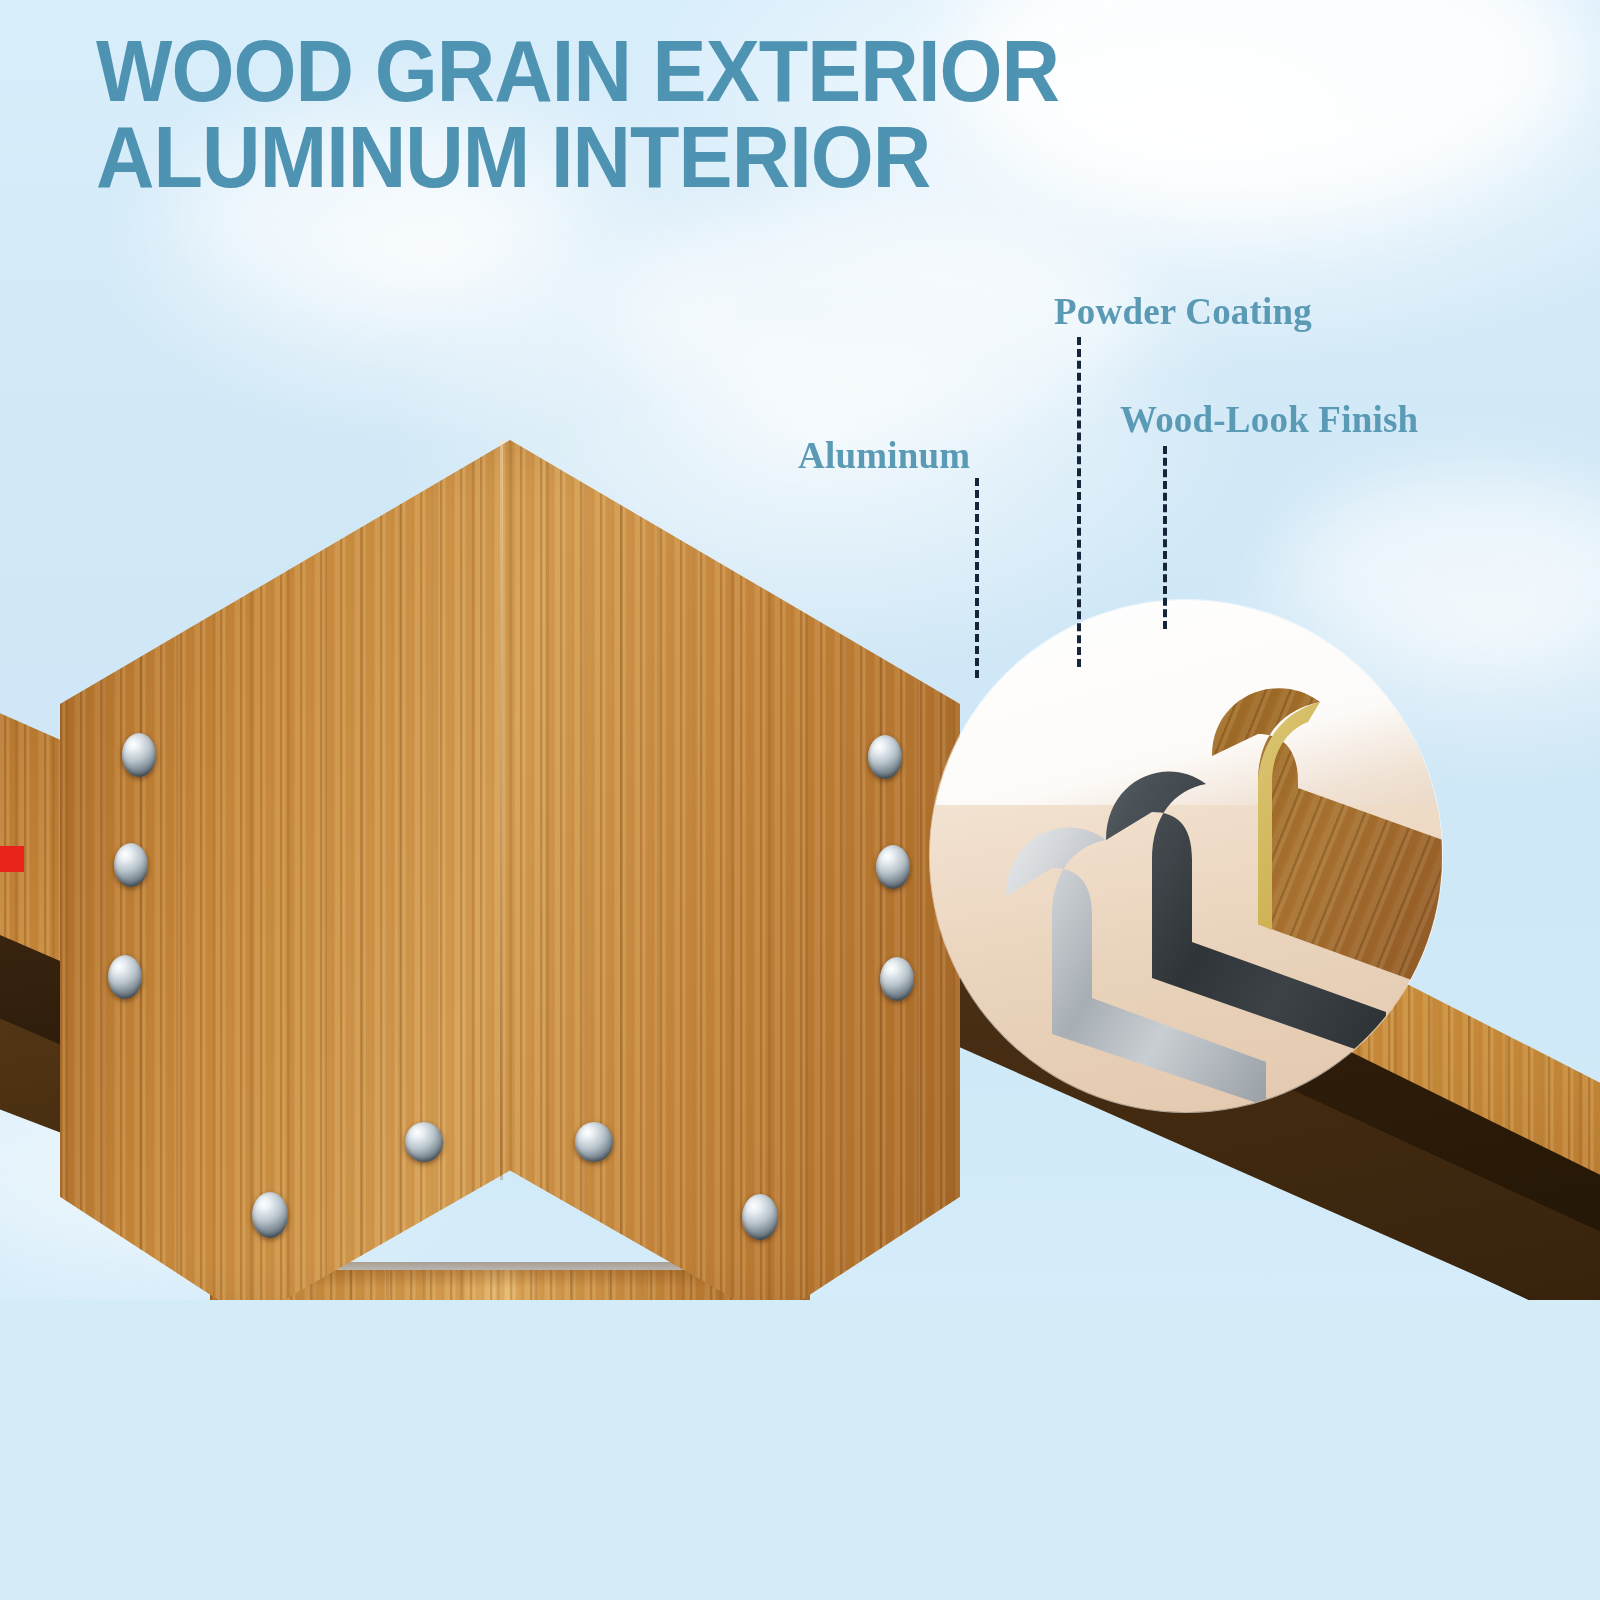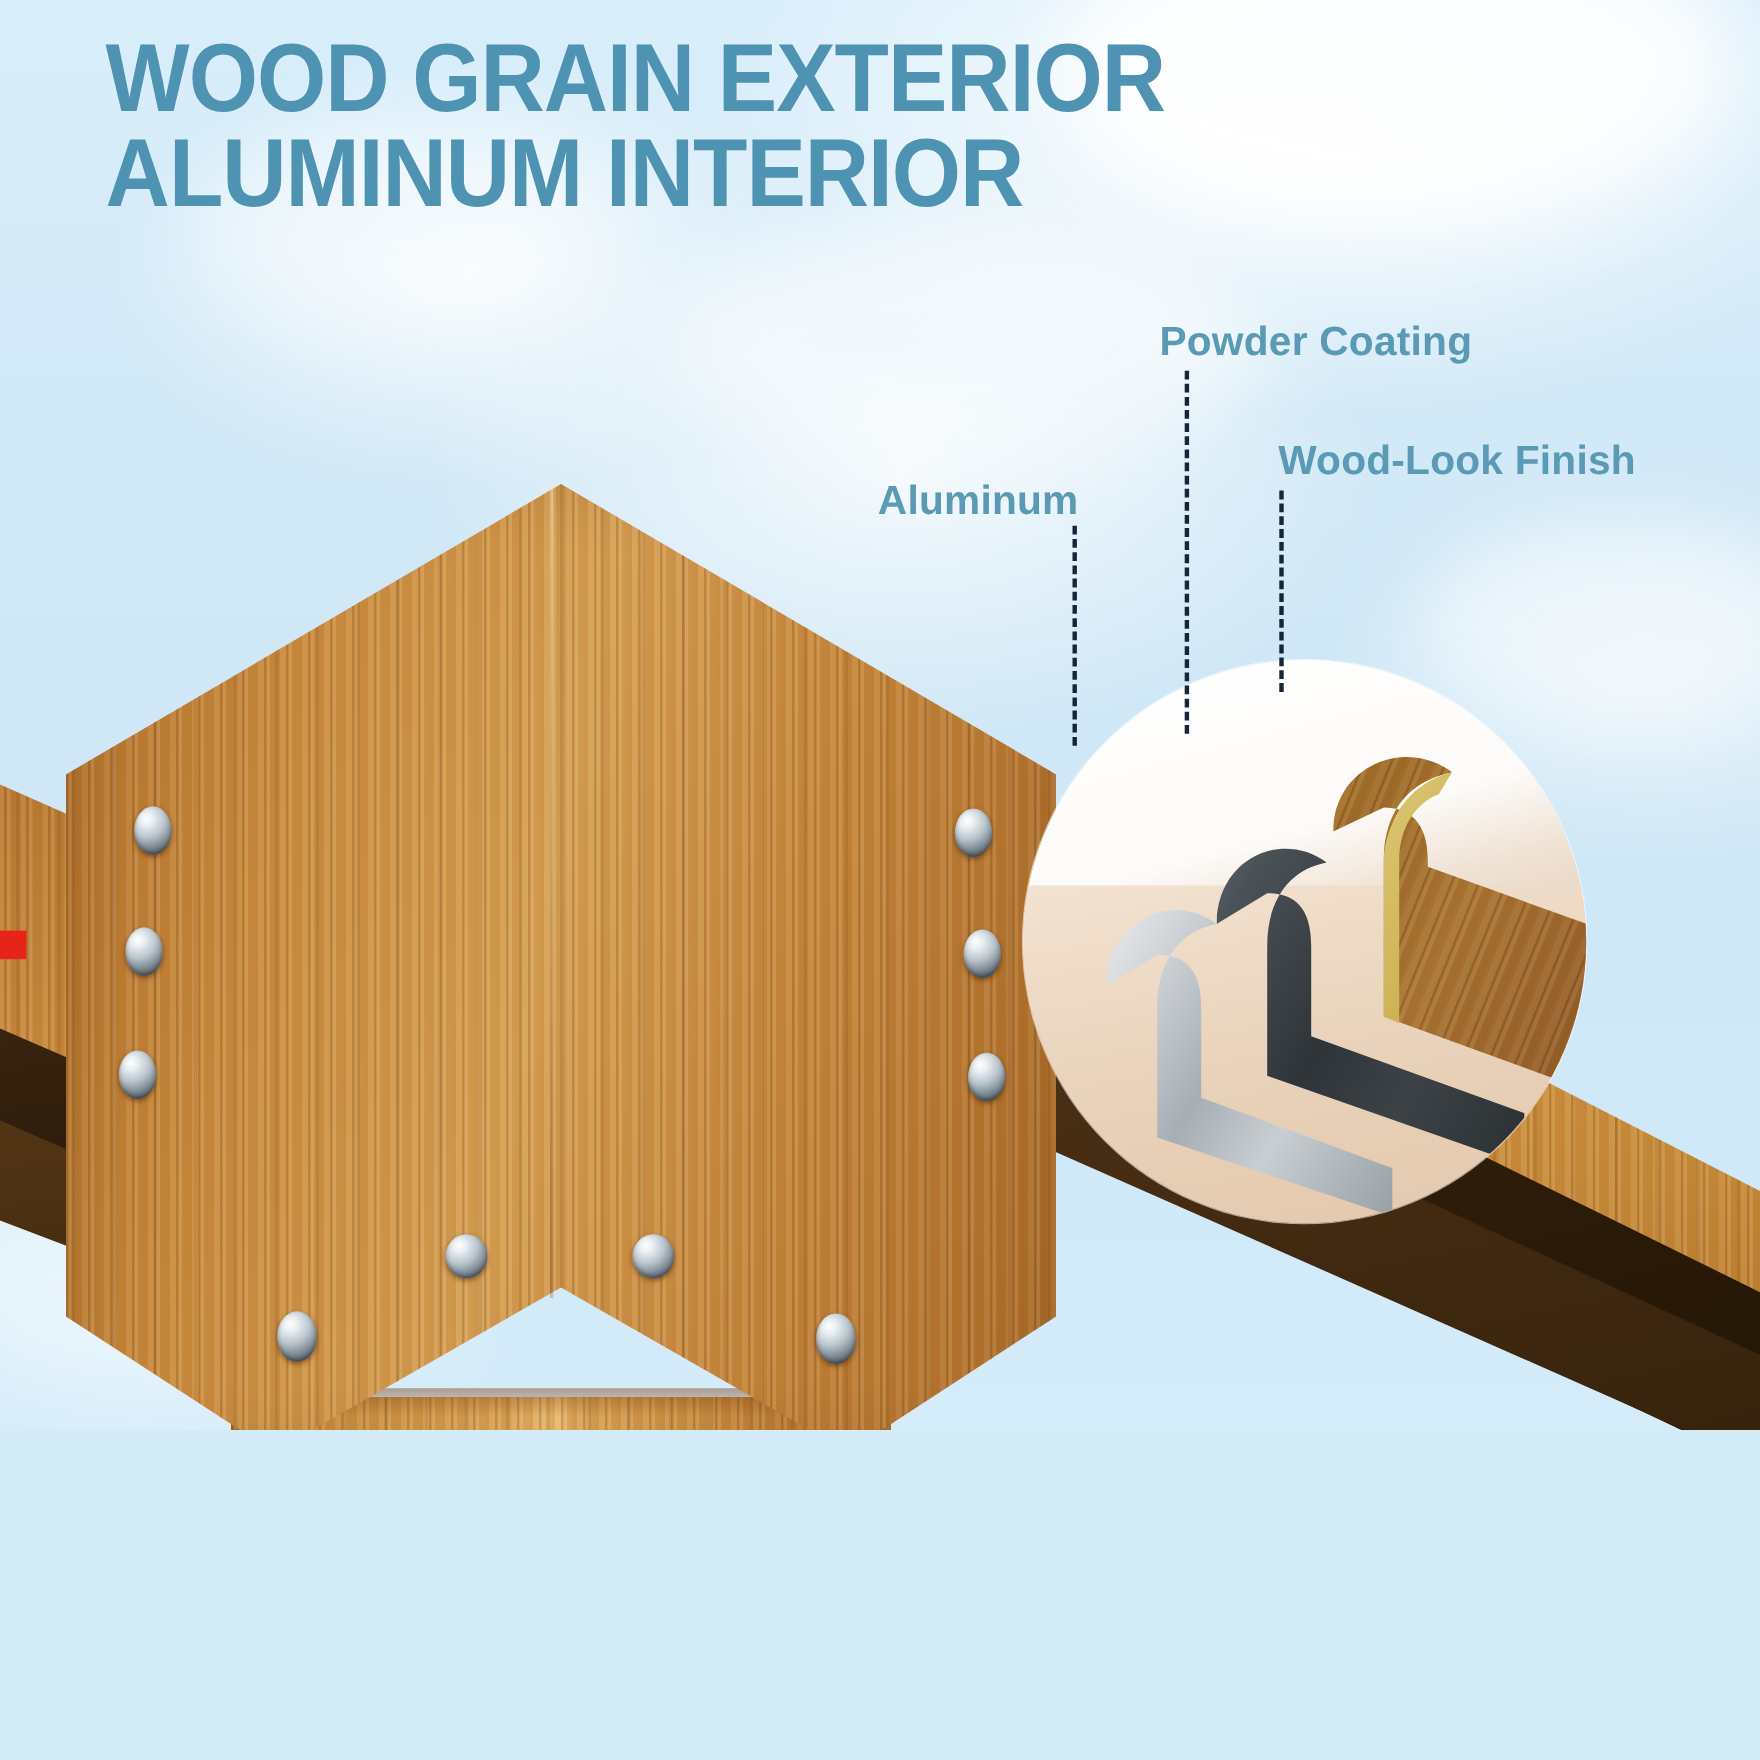--- a/index.html
+++ b/index.html
@@ -24,24 +24,24 @@
 
   
   .headline{position:absolute;left:96px;top:28px;width:1300px;
     color:#4e94b2;font-weight:700;font-size:88px;line-height:.98;
     letter-spacing:-1px;
     transform:scaleX(.92);transform-origin:left top;
     text-transform:uppercase;white-space:pre-line;}
 
   
   .label{position:absolute;color:#5b9ab5;font-weight:700;font-size:37px;
-    letter-spacing:.2px;white-space:nowrap;}
+    letter-spacing:.2px;white-space:nowrap;font-family:Liberation Serif, serif;}
   #lab-alum{left:798px;top:434px;}
   #lab-powder{left:1054px;top:290px;}
-  #lab-wood{left:1162px;top:398px;}
+  #lab-wood{left:1120px;top:398px;}
 
   
   .leader{position:absolute;width:0;border-left:4px dashed #16253a;}
   #ld-alum{left:975px;top:478px;height:200px;}
   #ld-powder{left:1077px;top:337px;height:330px;}
   #ld-wood{left:1163px;top:446px;height:183px;}
   .woodface{position:absolute;overflow:hidden;}
   .woodface::before{content:"";position:absolute;inset:-20%;
     background-image:
       repeating-linear-gradient(90deg,

